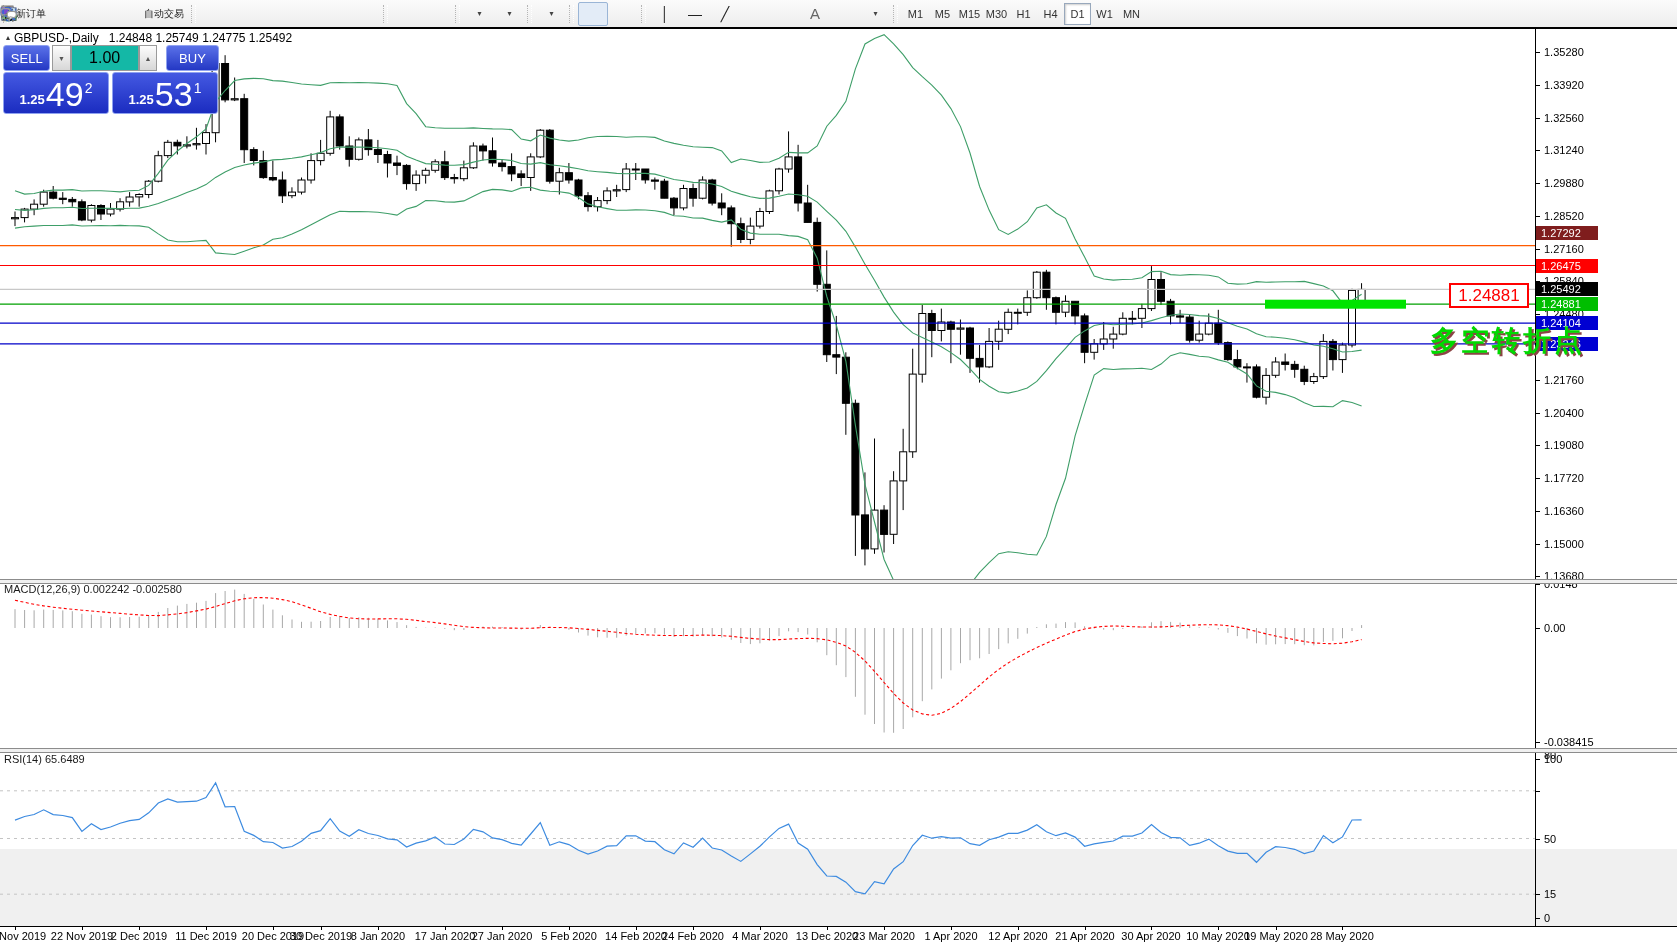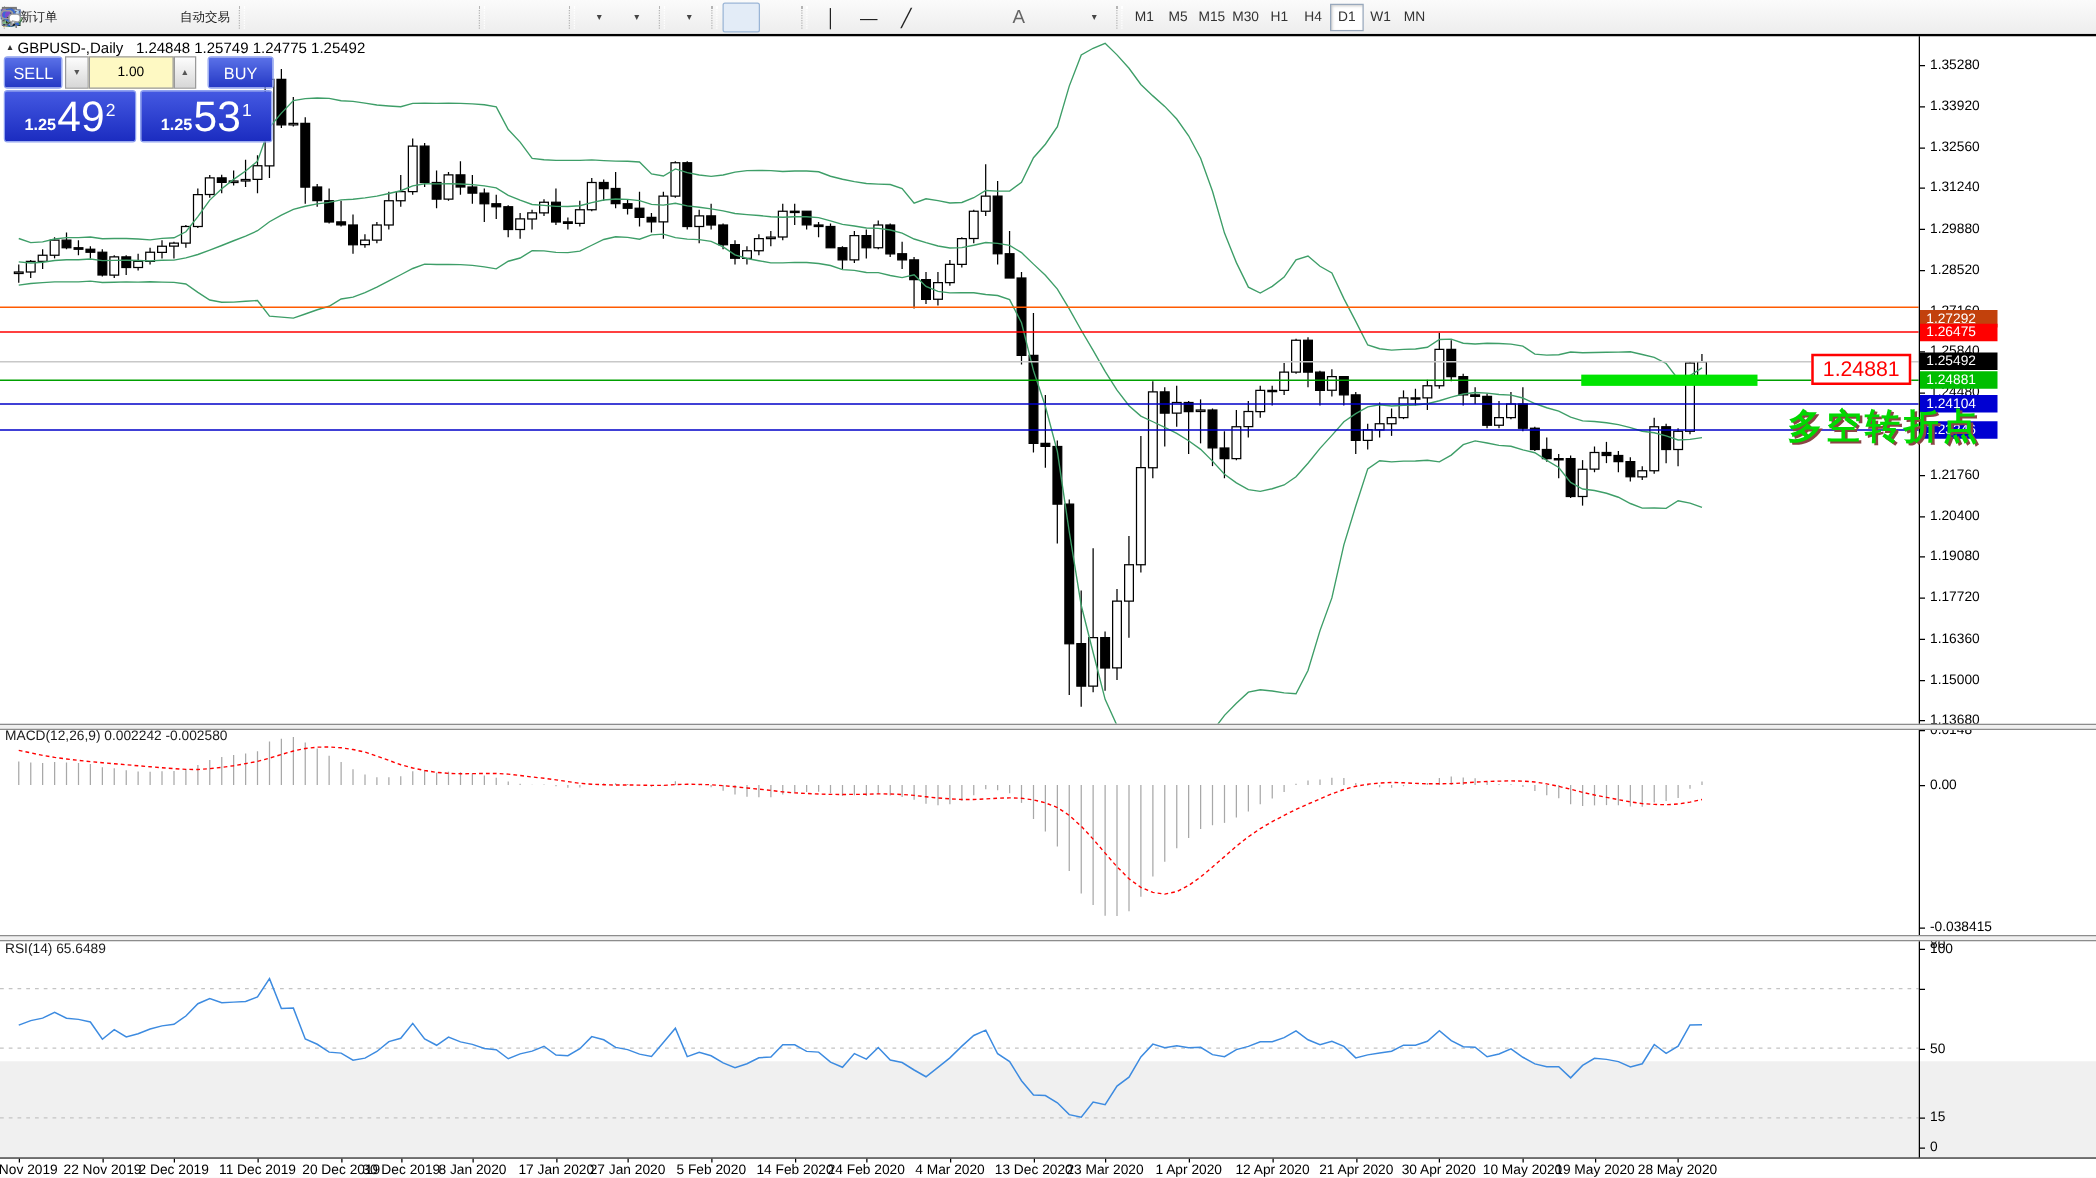--- a/index.html
+++ b/index.html
@@ -48,22 +48,22 @@
   .date-tick{position:absolute;top:0;width:1px;height:3px;background:#000;}
   
   #trade-panel{position:absolute;left:3px;top:16px;width:216px;z-index:30;font-family:"Liberation Sans",sans-serif;}
   #tp-row1{display:flex;height:26px;gap:0;}
   .tp-btn{background:linear-gradient(#5a71e8,#2438c4);border:1px solid #8fa2f0;border-radius:3px;
      color:#fff;font-size:13px;display:flex;align-items:center;justify-content:center;}
   #sell-btn{width:48px;}
   #buy-btn{width:54px;margin-left:9px;}
   .spin{width:17px;background:linear-gradient(#fdfdfd,#d7d7d7);border:1px solid #9a9a9a;
      display:flex;align-items:center;justify-content:center;font-size:7px;color:#555;}
-  #vol-box{width:70px;background:#fef9c3;border:1px solid #9a9a9a;display:flex;align-items:center;
-     justify-content:center;font-size:11px;color:#000;}
+  #vol-box{width:70px;background:#14b8a6;border:1px solid #9a9a9a;display:flex;align-items:center;
+     justify-content:center;font-size:16px;color:#000;}
   #tp-row2{display:flex;margin-top:1px;height:42px;}
   .price-box{background:linear-gradient(#4459e2,#1b2cc0);border:1px solid #8fa2f0;border-radius:3px;
      color:#fff;display:flex;align-items:flex-end;justify-content:center;padding-bottom:2px;}
   #sell-price{width:104px;}
   #buy-price{width:104px;margin-left:3px;}
   .pp{font-size:13px;font-weight:bold;margin-bottom:4px;}
   .pb{font-size:34px;line-height:34px;margin:0 1px;}
   .ps{font-size:14px;margin-bottom:15px;}
   
   #price-flag{position:absolute;left:1449px;top:254px;width:76px;height:21px;background:#fff;
@@ -812,21 +812,21 @@
       <div class="tick" style="top: 416px;"></div>
       <div class="tick-label" style="top: 410px;">1.19080</div>
       <div class="tick" style="top: 449px;"></div>
       <div class="tick-label" style="top: 443px; text-align: right;">1.17720</div>
       <div class="tick" style="top: 482px;"></div>
       <div class="tick-label" style="top: 476px;">1.16360</div>
       <div class="tick" style="top: 515px;"></div>
       <div class="tick-label" style="top: 509px;">1.15000</div>
       <div class="tick" style="top: 547px;"></div>
       <div class="tick-label" style="top: 541px;">1.13680</div>
-      <div class="badge" style="top: 219px; background: #c2410c; text-decoration: underline;">1.27292</div>
+      <div class="badge" style="top: 197px; background: #7f1d1d;">1.27292</div>
       <div class="badge" style="top: 230px; background: rgb(255, 0, 0);">1.26475</div>
       <div class="badge" style="top: 253px; background: rgb(0, 0, 0);">1.25492</div>
       <div class="badge" style="top: 268px; background: rgb(0, 190, 0);">1.24881</div>
       <div class="badge" style="top: 287px; background: rgb(0, 0, 210);">1.24104</div>
       <div class="badge" style="top: 308px; background: rgb(0, 0, 210);">1.23246</div>
       <div class="tick" style="top: 555px;"></div>
       <div class="tick-label" style="top: 549px;">0.0148</div>
       <div class="tick" style="top: 599px;"></div>
       <div class="tick-label" style="top: 593px;">0.00</div>
       <div class="tick" style="top: 713px;"></div>

